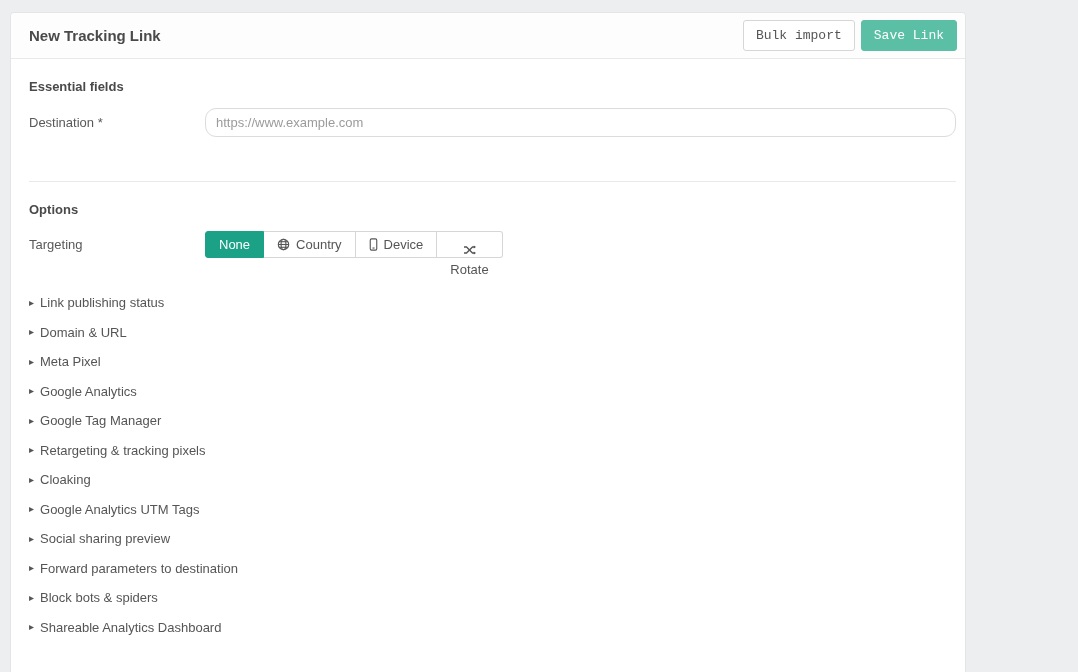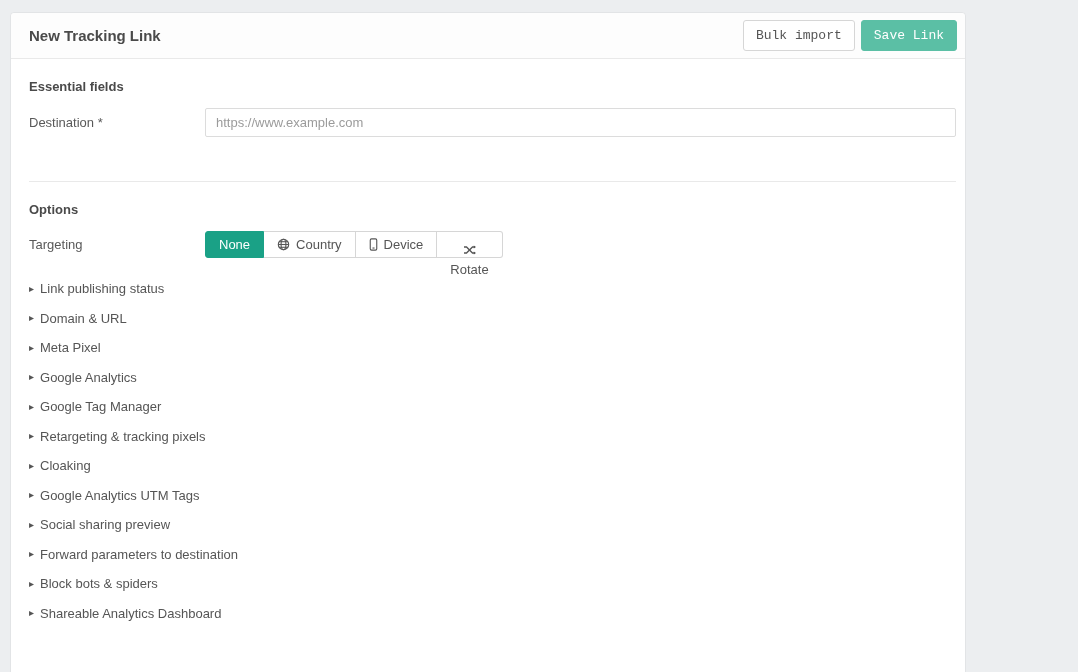--- a/index.html
+++ b/index.html
@@ -80,36 +80,36 @@
   .form-label {
     width: 176px;
     flex: 0 0 176px;
     font-size: 13px;
     color: #595959;
   }
   .text-input {
     flex: 1;
     height: 29px;
     border: 1px solid #dcdcdc;
-    border-radius: 2px;
+    border-radius: 11px;
     background: #ffffff;
     padding: 0 10px;
     font-family: inherit;
     font-size: 13px;
     color: #4a4a4a;
     outline: none;
   }
   .text-input::placeholder { color: #9b9b9b; opacity: 1; }
   .divider {
     border: none;
     border-top: 1px solid #e9e9e9;
     margin: 26px 0 20px 0;
   }
   
-  .toggle-row { margin-bottom: 16px; }
+  .toggle-row { margin-bottom: 30px; }
   .toggle-group {
     display: inline-flex;
     border-radius: 3px;
   }
   .toggle-btn {
     display: inline-flex;
     align-items: center;
     gap: 6px;
     height: 27px;
     padding: 12px 13px;

